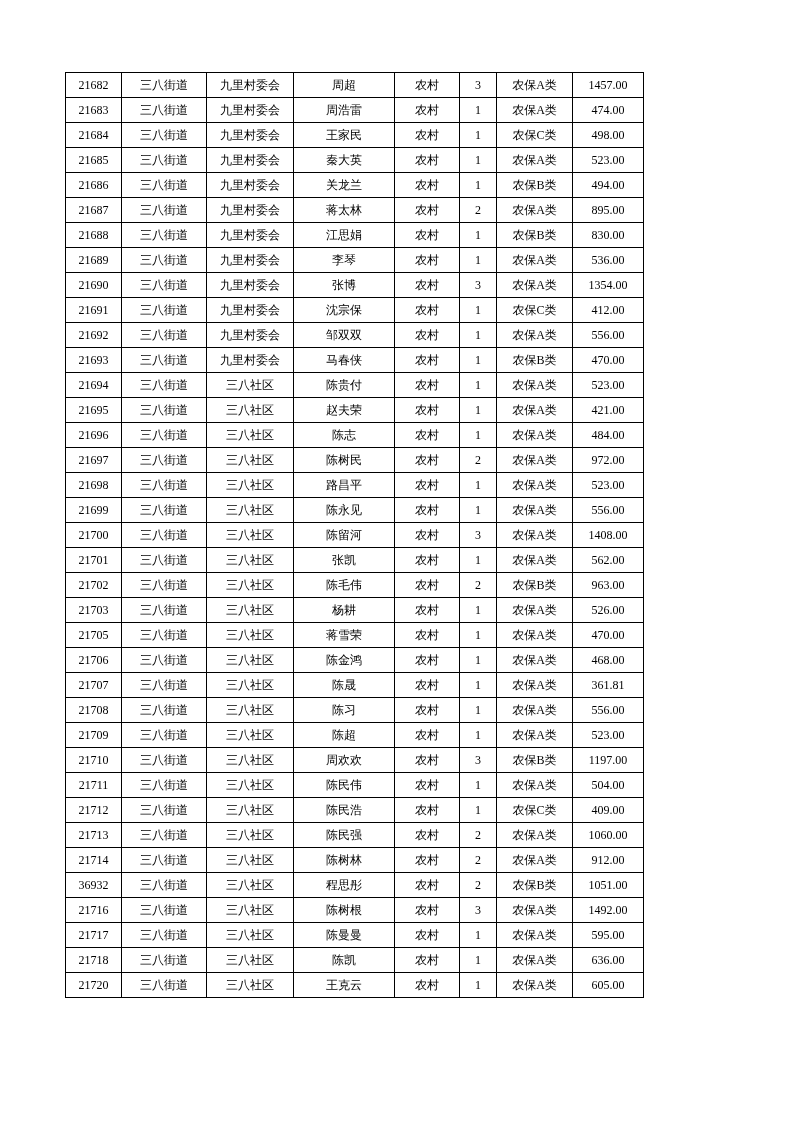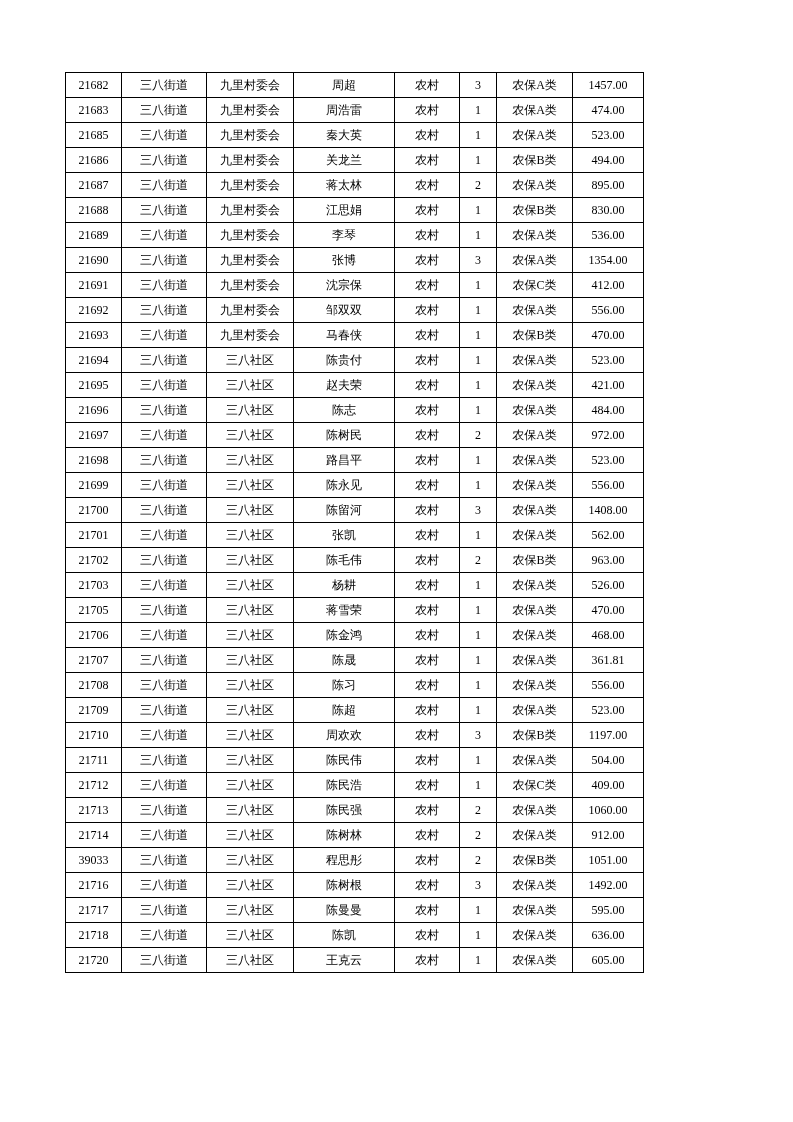--- a/index.html
+++ b/index.html
@@ -68,20 +68,30 @@
           <td class="col-id">21683</td>
           <td class="col-street">三八街道</td>
           <td class="col-village">九里村委会</td>
           <td class="col-name">周浩雷</td>
           <td class="col-type">农村</td>
           <td class="col-count">1</td>
           <td class="col-category">农保A类</td>
           <td class="col-amount">474.00</td>
         </tr>
         <tr>
+          <td class="col-id">21684</td>
+          <td class="col-street">三八街道</td>
+          <td class="col-village">九里村委会</td>
+          <td class="col-name">王家民</td>
+          <td class="col-type">农村</td>
+          <td class="col-count">1</td>
+          <td class="col-category">农保C类</td>
+          <td class="col-amount">498.00</td>
+        </tr>
+        <tr>
           <td class="col-id">21685</td>
           <td class="col-street">三八街道</td>
           <td class="col-village">九里村委会</td>
           <td class="col-name">秦大英</td>
           <td class="col-type">农村</td>
           <td class="col-count">1</td>
           <td class="col-category">农保A类</td>
           <td class="col-amount">523.00</td>
         </tr>
         <tr>
@@ -358,21 +368,21 @@
           <td class="col-id">21714</td>
           <td class="col-street">三八街道</td>
           <td class="col-village">三八社区</td>
           <td class="col-name">陈树林</td>
           <td class="col-type">农村</td>
           <td class="col-count">2</td>
           <td class="col-category">农保A类</td>
           <td class="col-amount">912.00</td>
         </tr>
         <tr>
-          <td class="col-id">39033</td>
+          <td class="col-id">36932</td>
           <td class="col-street">三八街道</td>
           <td class="col-village">三八社区</td>
           <td class="col-name">程思彤</td>
           <td class="col-type">农村</td>
           <td class="col-count">2</td>
           <td class="col-category">农保B类</td>
           <td class="col-amount">1051.00</td>
         </tr>
         <tr>
           <td class="col-id">21716</td>

